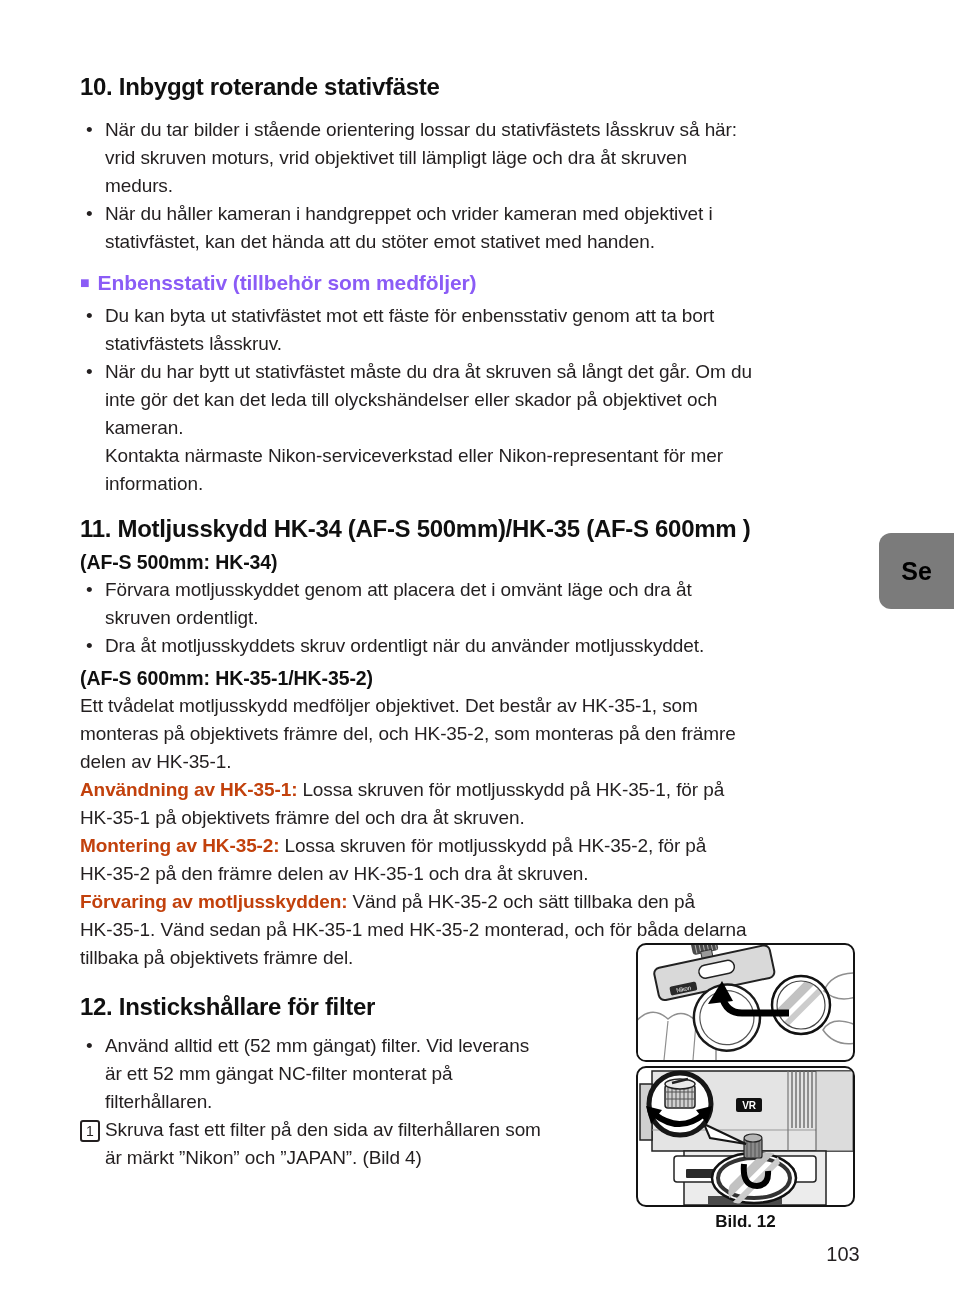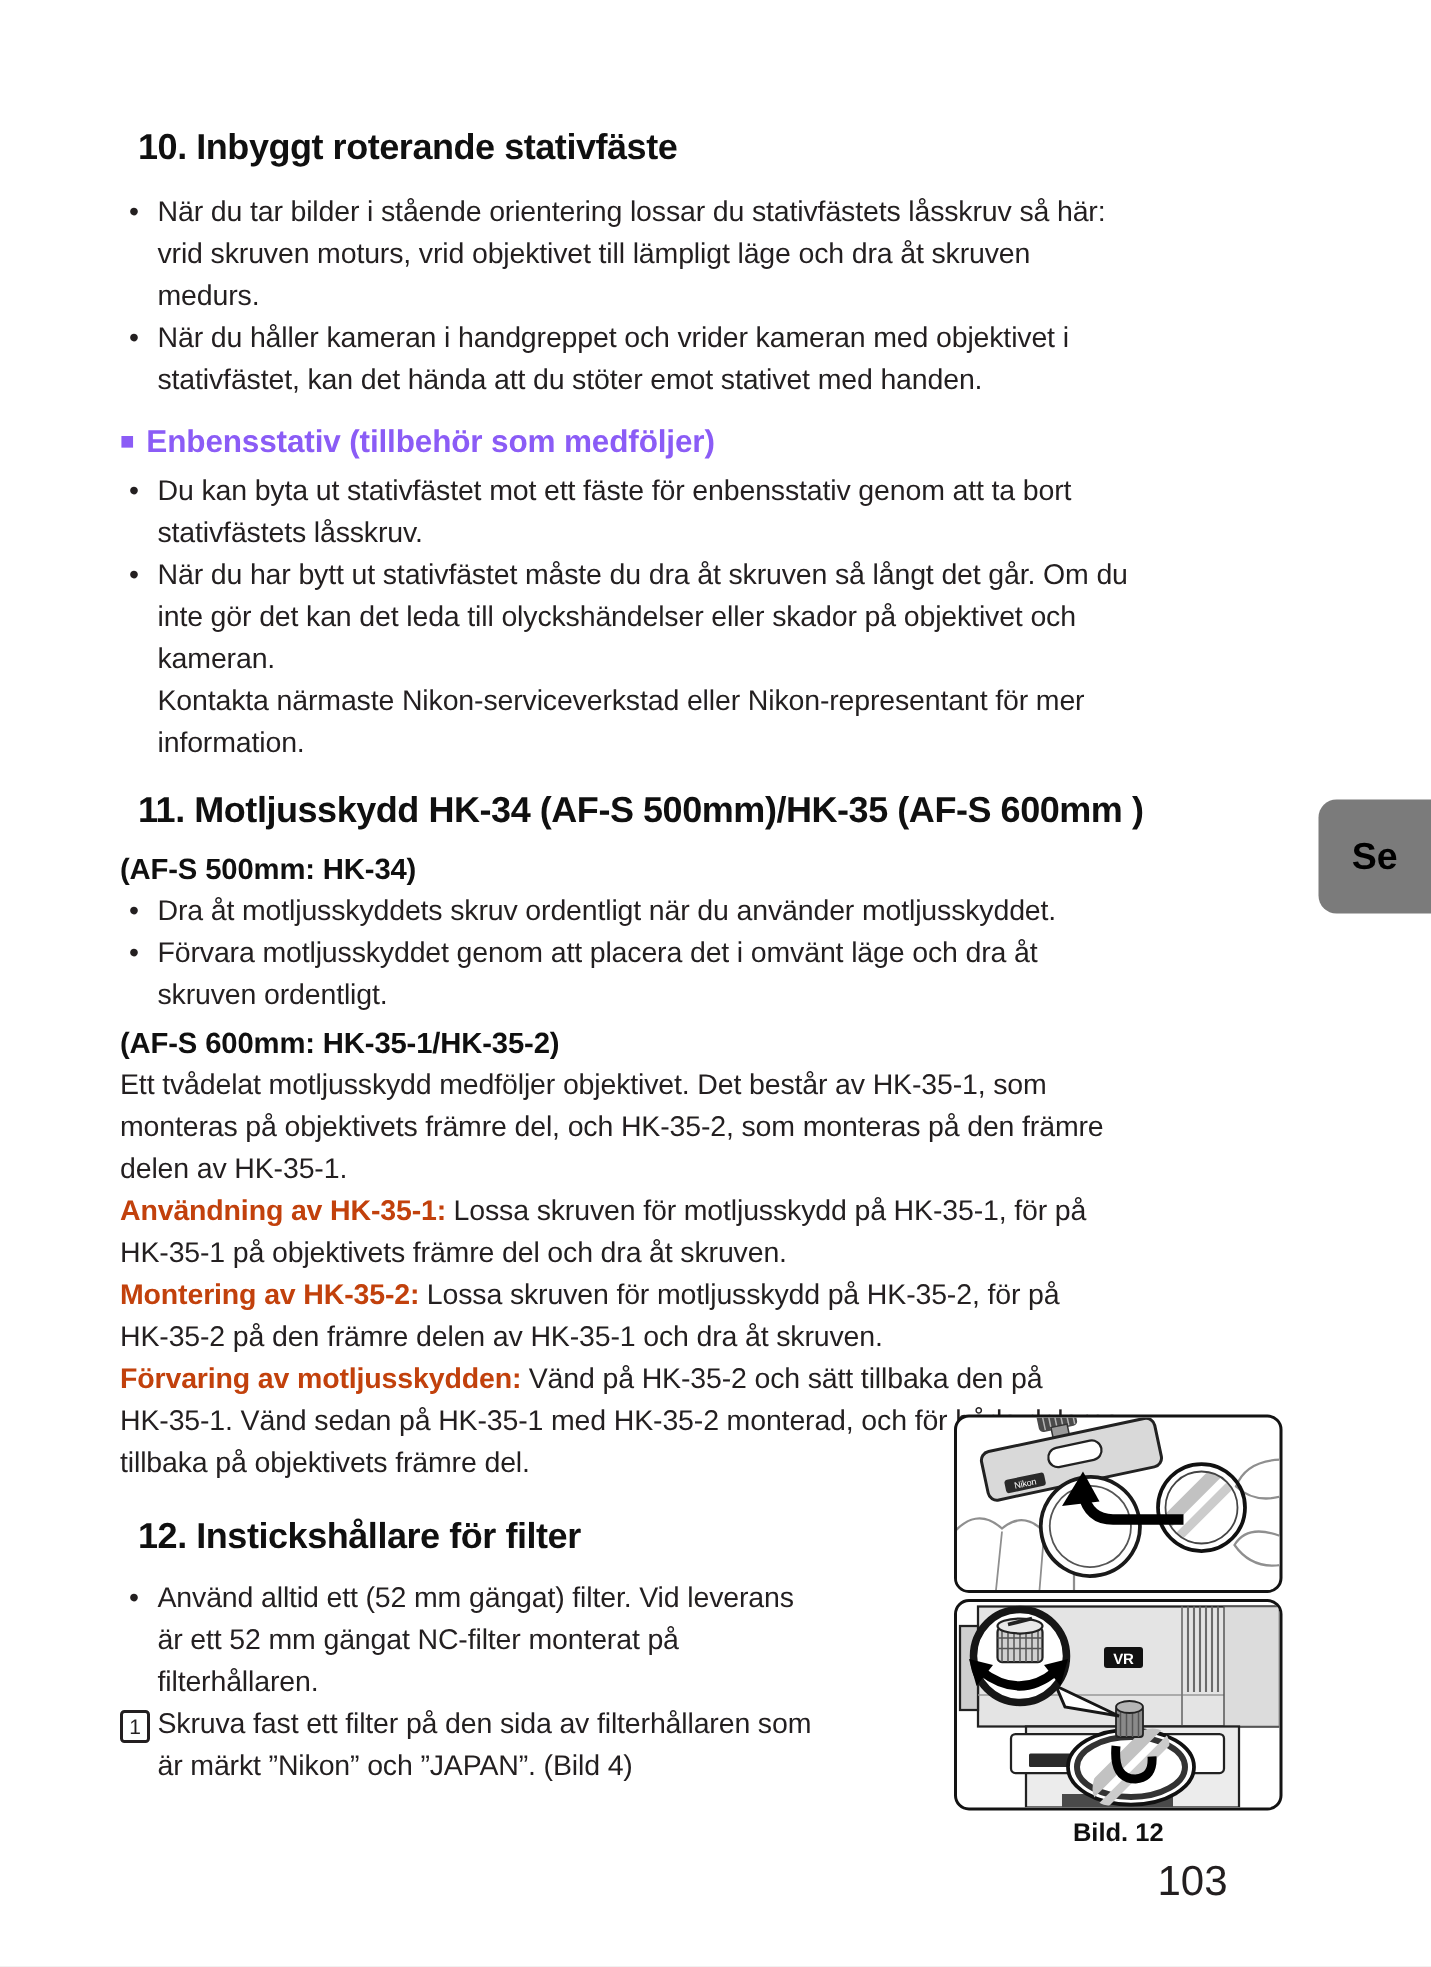--- a/index.html
+++ b/index.html
@@ -2,21 +2,21 @@
 <html><head>
 <meta charset="utf-8">
 <style>
   html,body{margin:0;padding:0;background:#e8e8e8;}
   .page{
     position:relative;width:954px;height:1311px;margin:0 auto;background:#ffffff;
     color:#231f20;font-family:"Liberation Sans",sans-serif;
     font-size:19px;line-height:28px;letter-spacing:-0.1px;overflow:hidden;
   }
   .content{position:absolute;left:80px;top:72px;width:780px;}
-  h1{font-size:24px;line-height:30px;margin:12px;color:#101010;white-space:nowrap;letter-spacing:-0.3px;font-weight:bold;}
+  h1{font-size:24px;line-height:30px;margin:0;color:#101010;white-space:nowrap;letter-spacing:-0.3px;font-weight:bold;}
   .h1-10{margin-bottom:14px;}
   .h1-11{margin-top:16px;}
   .h1-12{margin-top:20px;}
   h2{font-size:21px;line-height:26px;margin:14px 0 4px 0;color:#8b5cf6;font-weight:bold;}
   .sq{font-size:16px;margin-right:8px;position:relative;top:-2px;}
   .bold-sub{font-weight:bold;font-size:19.5px;line-height:24px;margin:6px 0 2px 0;color:#101010;}
   ul{list-style:none;margin:0;padding:0;}
   li{position:relative;padding-left:25px;white-space:pre-line;}
   li::before{content:"\2022";position:absolute;left:6px;top:0;}
   p{margin:0;}
@@ -32,21 +32,21 @@
   .figure{position:absolute;left:636px;top:943px;width:219px;}
   .figbox{border:2px solid #131313;border-radius:10px;background:#fff;overflow:hidden;box-sizing:border-box;}
   .figbox svg{display:block;}
   .figbox2{margin-top:4px;}
   .figcap{text-align:center;font-weight:bold;font-size:17px;line-height:20px;margin-top:5px;letter-spacing:0;color:#101010;}
   .setab{
     position:absolute;left:879px;top:533px;width:75px;height:76px;background:#7b7b7b;
     border-radius:12px 0 0 12px;display:flex;align-items:center;justify-content:center;
     color:#000000;font-weight:bold;font-size:25px;letter-spacing:0;
   }
-  .pagenum{position:absolute;left:764px;top:1240px;width:62px;text-align:center;font-size:28px;line-height:28px;letter-spacing:0;}
+  .pagenum{position:absolute;left:812px;top:1240px;width:62px;text-align:center;font-size:20px;line-height:28px;letter-spacing:0;}
 </style>
 </head>
 <body>
 
 <div class="page">
 
   <div class="content">
 
     <h1 class="h1-10">10. Inbyggt roterande stativfäste</h1>
     <ul>
@@ -64,23 +64,23 @@
       <li>När du har bytt ut stativfästet måste du dra åt skruven så långt det går. Om du
 inte gör det kan det leda till olyckshändelser eller skador på objektivet och
 kameran.
 Kontakta närmaste Nikon-serviceverkstad eller Nikon-representant för mer
 information.</li>
     </ul>
 
     <h1 class="h1-11">11. Motljusskydd HK-34 (AF-S 500mm)/HK-35 (AF-S 600mm )</h1>
     <p class="bold-sub">(AF-S 500mm: HK-34)</p>
     <ul>
-      <li>Dra åt motljusskyddets skruv ordentligt när du använder motljusskyddet.</li>
       <li>Förvara motljusskyddet genom att placera det i omvänt läge och dra åt
 skruven ordentligt.</li>
+      <li>Dra åt motljusskyddets skruv ordentligt när du använder motljusskyddet.</li>
     </ul>
     <p class="bold-sub">(AF-S 600mm: HK-35-1/HK-35-2)</p>
     <p><span style="white-space:pre-line">Ett tvådelat motljusskydd medföljer objektivet. Det består av HK-35-1, som
 monteras på objektivets främre del, och HK-35-2, som monteras på den främre
 delen av HK-35-1.</span></p>
     <p class="labeled"><b>Användning av HK-35-1:</b><span>Lossa skruven för motljusskydd på HK-35-1, för på
 HK-35-1 på objektivets främre del och dra åt skruven.</span></p>
     <p class="labeled"><b>Montering av HK-35-2:</b><span>Lossa skruven för motljusskydd på HK-35-2, för på
 HK-35-2 på den främre delen av HK-35-1 och dra åt skruven.</span></p>
     <p class="labeled"><b>Förvaring av motljusskydden:</b><span>Vänd på HK-35-2 och sätt tillbaka den på

